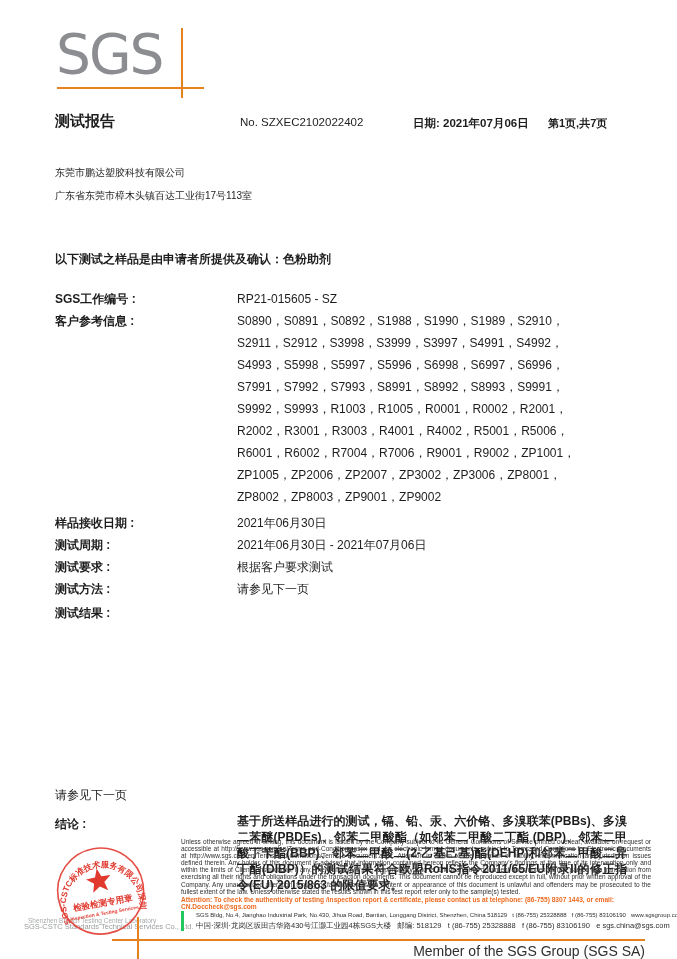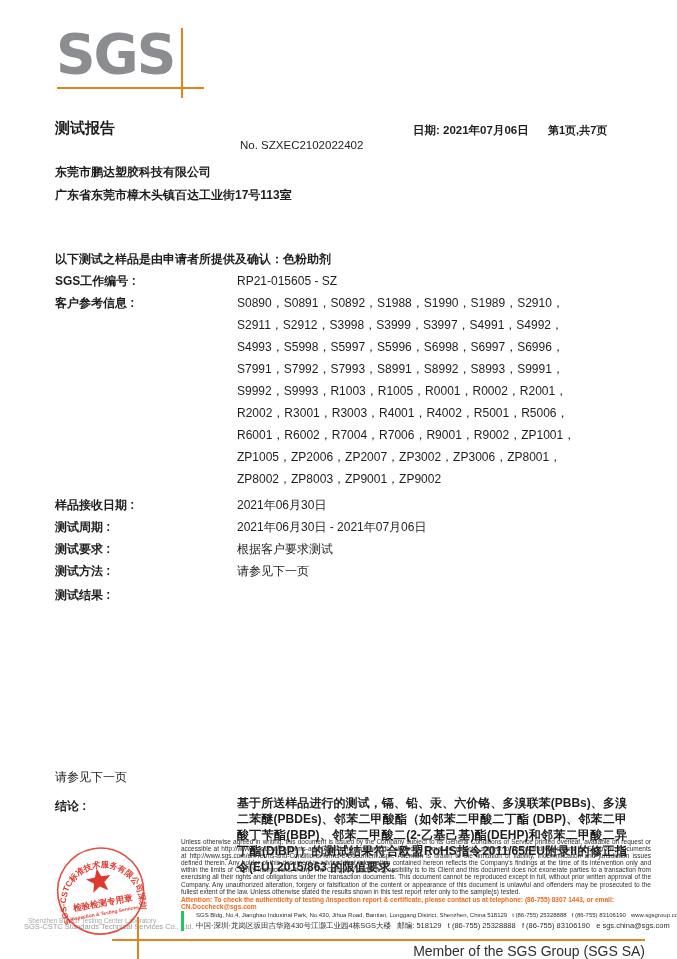--- a/index.html
+++ b/index.html
@@ -1,35 +1,35 @@
 <!DOCTYPE html>
 <html><head>
 <meta charset="utf-8">
 <style>
   html,body{margin:0;padding:0;background:#ffffff;}
   .page{position:relative;width:677px;height:959px;background:#fff;overflow:hidden;
         font-family:"Liberation Sans","DejaVu Sans",sans-serif;color:#1d1d1d;}
 
   
-  .logo-text{position:absolute;left:56px;top:22px;font-size:55px;font-weight:bold;
+  .logo-text{position:absolute;left:56px;top:22px;font-size:55px;font-weight:normal;
              color:#8b8d90;letter-spacing:-2px;font-family:"DejaVu Sans",sans-serif;}
   .reg-h{position:absolute;left:57px;top:87px;width:147px;height:2px;background:#e5821e;}
   .reg-v{position:absolute;left:181px;top:28px;width:2px;height:70px;background:#e5821e;}
 
-  .title-row{position:absolute;top:119px;left:0;width:100%;height:26px;}
+  .title-row{position:absolute;top:112px;left:0;width:100%;height:26px;}
   .report-title{position:absolute;left:55px;top:0;font-size:15px;font-weight:bold;}
-  .report-no{position:absolute;left:240px;top:4px;font-size:11.5px;margin-top:16px;}
+  .report-no{position:absolute;left:240px;top:4px;font-size:11.5px;}
   .report-date{position:absolute;left:413px;top:4px;font-size:11.5px;font-weight:bold;}
   .page-ind{position:absolute;left:548px;top:4px;font-size:11px;font-weight:bold;}
 
-  .applicant{position:absolute;left:55px;top:161px;font-size:12px;font-weight:bold;line-height:23px;}
+  .applicant{position:absolute;left:55px;top:161px;font-size:10px;font-weight:normal;line-height:23px;}
 
   
   .main{position:absolute;left:55px;top:248px;width:572px;font-size:12px;}
-  .intro{font-weight:bold;line-height:22px;margin-bottom:0;}
+  .intro{font-weight:bold;line-height:22px;margin-bottom:18px;}
   .row{display:flex;line-height:22px;}
   .lbl{width:182px;flex:0 0 182px;font-weight:bold;}
   .val{flex:1;}
   .ref-line{line-height:22px;}
   .spacer{height:4px;}
   .row-conclusion{margin-top:7px;}
   .row-conclusion .val{line-height:16px;font-weight:bold;text-align:justify;}
   .row-result{margin-top:2px;flex-direction:column;}
 
   

